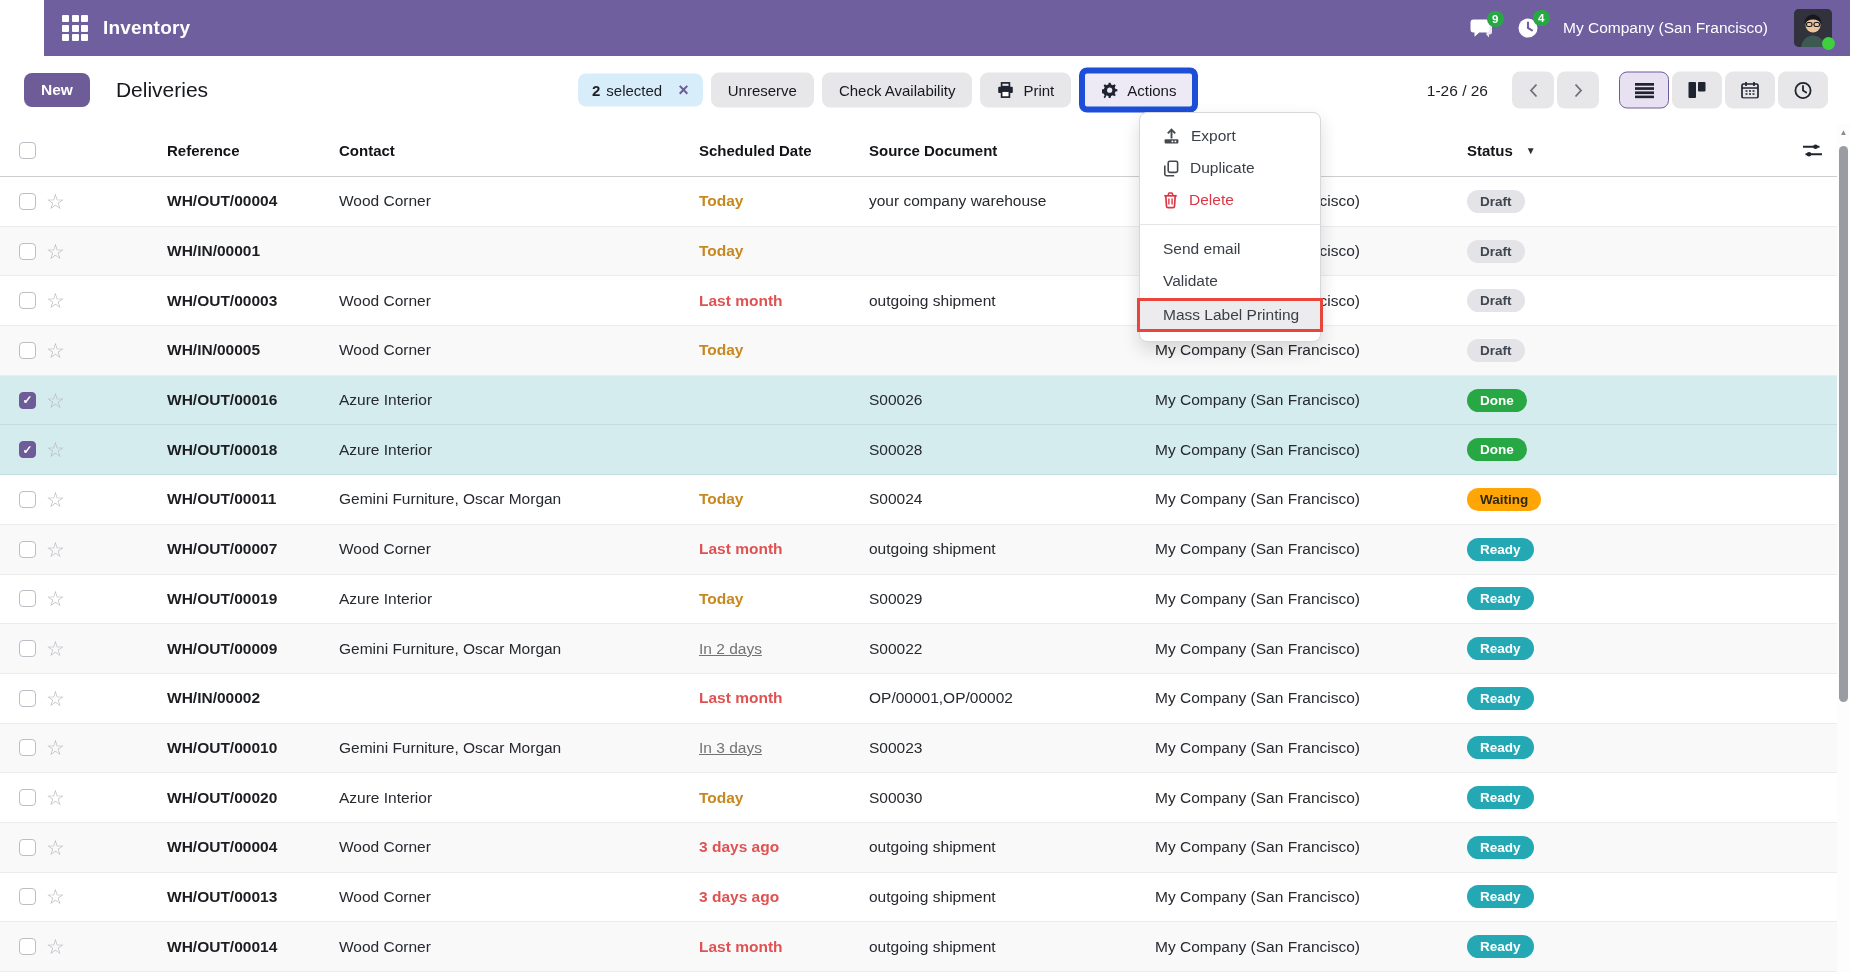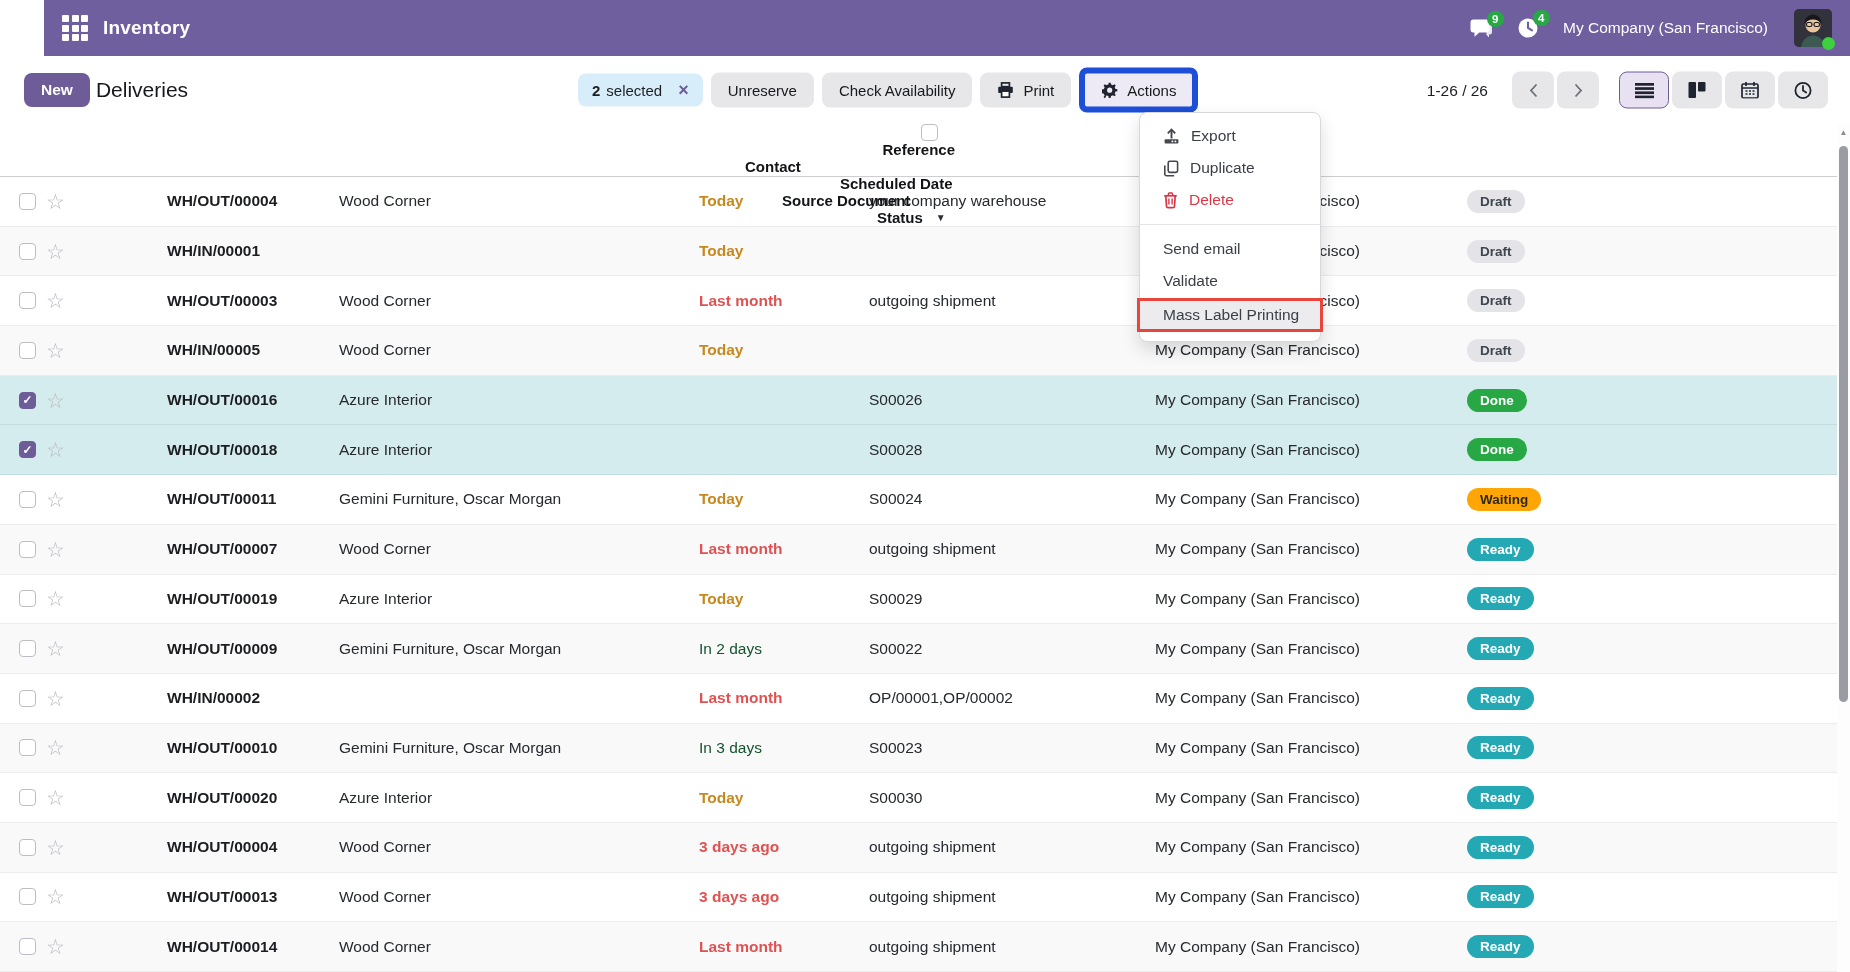--- a/index.html
+++ b/index.html
@@ -33,21 +33,21 @@
     background: #3ed13e; border-radius: 50%;
   }
 
   
   .controlbar { height: 68px; display: flex; align-items: center; padding: 0 24px; position: relative; background:#fff; }
   .btn-new {
     background: #6e5c99; color: #fff; border: none; border-radius: 8px;
     font-size: 15.5px; font-weight: 700; padding: 8px 17px; cursor: pointer;
     font-family: inherit;
   }
-  .view-title { font-size: 21px; color: #16181d; margin-left: 6px; font-weight: 400; }
+  .view-title { font-size: 21px; color: #16181d; margin-left: 26px; font-weight: 400; }
   .cb-center { position: absolute; left: 578px; top: 50%; transform: translateY(-50%); display: flex; align-items: center; gap: 8px; }
   .sel-pill {
     background: #d8edfa; border-radius: 8px; padding: 8px 14px; font-size: 15px;
     display: flex; align-items: center; gap: 6px; color: #1c1e22;
   }
   .sel-pill b { font-weight: 700; }
   .sel-close { color: #6e5c99; font-weight: 700; font-size: 18px; line-height: 15px; margin-left: 10px; cursor: pointer; }
   .bar-btn {
     background: #e7e7ea; border: 1px solid #e7e7ea; color: #17191d; border-radius: 8px;
     font-size: 15px; font-weight: 500; padding: 8px 16px; cursor: pointer; font-family: inherit;
@@ -64,40 +64,40 @@
   .switcher { display: flex; gap: 3px; margin-left: 20px; }
   .switch-btn {
     width: 50px; height: 37px; background: #e7e7ea; border: 1px solid #e7e7ea; border-radius: 8px;
     display: flex; align-items: center; justify-content: center; cursor: pointer;
   }
   .switch-btn.active { background: #e7e1f2; border-color: #6e5c99; }
 
   
   .thead {
     height: 53px; display: flex; align-items: center; border-bottom: 1px solid #cdcdd2;
-    font-size: 15px; font-weight: 700; color: #121418; position: relative; background: #fff; flex-direction: column;
+    font-size: 15px; font-weight: 700; color: #121418; position: relative; background: #fff;
   }
   .cell { flex: 0 0 auto; display: flex; align-items: center; overflow: hidden; white-space: nowrap; }
   .c-check { width: 46px; padding-left: 19px; }
   .c-star  { width: 34px; }
   .c-ref   { width: 259px; padding-left: 87px; }
   .c-contact { width: 360px; }
   .c-sched { width: 170px; }
   .c-source { width: 286px; }
   .c-company { width: 285px; }
   .c-status { width: 150px; padding-left: 27px; }
   .c-rest { flex: 1 1 auto; justify-content: flex-end; padding-right: 28px; }
 
   .trow { height: 49.7px; display: flex; align-items: center; border-bottom: 1px solid #ececef; font-size: 15.5px; color: #26292e; background:#fff; }
   .trow.striped { background: #f9f9fa; }
   .trow.selected { background: #d5ecee; border-bottom-color: #c2dce0; }
   .trow .c-ref { font-weight: 700; color: #1b1d21; }
   .tone-warning { color: #c7881d; font-weight: 700; }
   .tone-danger { color: #e05252; font-weight: 700; }
-  .tone-normal { color: #14532d; }
+  .tone-normal { color: #737373; text-decoration: underline; }
 
   .cb { width: 17px; height: 17px; border: 1px solid #bdbdc5; border-radius: 4px; background: #fff; cursor: pointer;
         display: flex; align-items: center; justify-content: center; font-size: 12px; color: #fff; line-height: 1; }
   .cb.checked { background: #6e5c99; border-color: #6e5c99; font-weight: 700; }
   .star { font-size: 21px; color: #b9b9bf; cursor: pointer; line-height: 1; }
   .status-badge { padding: 4px 13px; border-radius: 20px; font-size: 13.5px; font-weight: 700; }
   .sort-arrow { font-size: 10px; color: #2a2e35; margin-left: 13px; }
 
   
   .dropdown {

